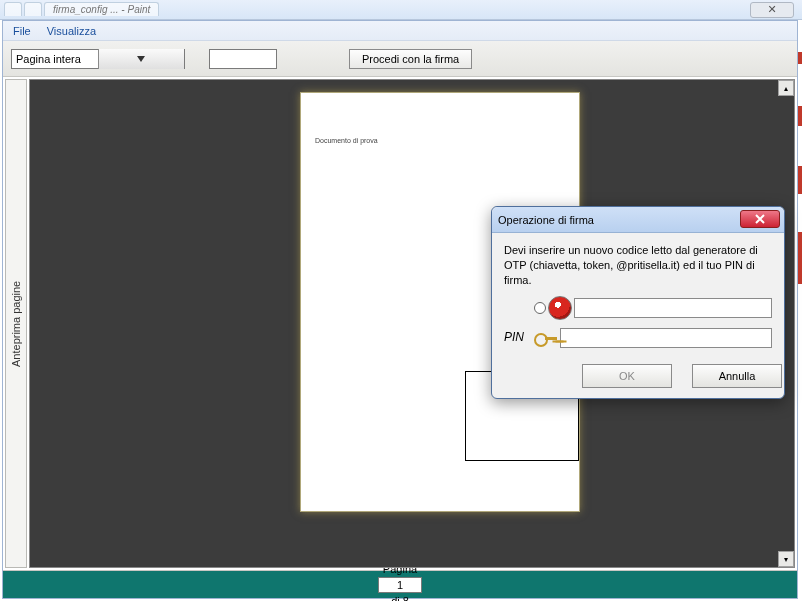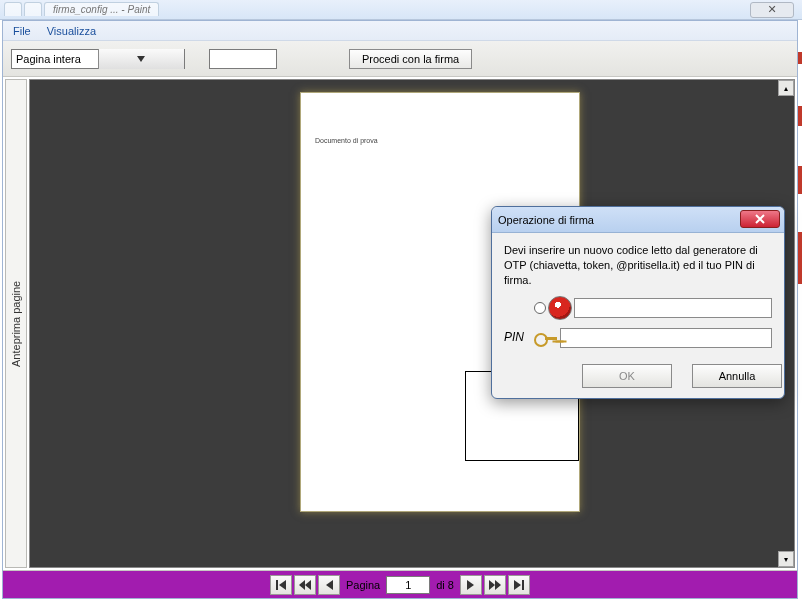--- a/index.html
+++ b/index.html
@@ -85,22 +85,22 @@
   .page-text {
     position:absolute; top:44px; left:14px; font-size:7px; color:#444;
   }
 
   .sig-box {
     position:absolute; top:278px; left:164px; width:114px; height:90px;
     border:1px solid #000; background:#fff;
   }
 
   .pager {
-    height:28px; background:#a21caf; border-top:1px solid #c7c7c3;
-    display:flex; align-items:center; justify-content:center; gap:2px;
+    height:28px; background:#0f766e; border-top:1px solid #c7c7c3;
+    display:flex; align-items:center; justify-content:center; gap:2px;flex-direction:column;
   }
   .pager-btn {
     width:22px; height:20px; background:linear-gradient(#fafafa,#e4e4e0);
     border:1px solid #9a9a96; display:flex; align-items:center; justify-content:center;
     font-size:10px; color:#3a3a3a;
   }
   .pager-label { margin:0 4px; }
   .pager-input { width:44px; height:18px; border:1px solid #7a7a7a; text-align:center; font:inherit; }
 
   

